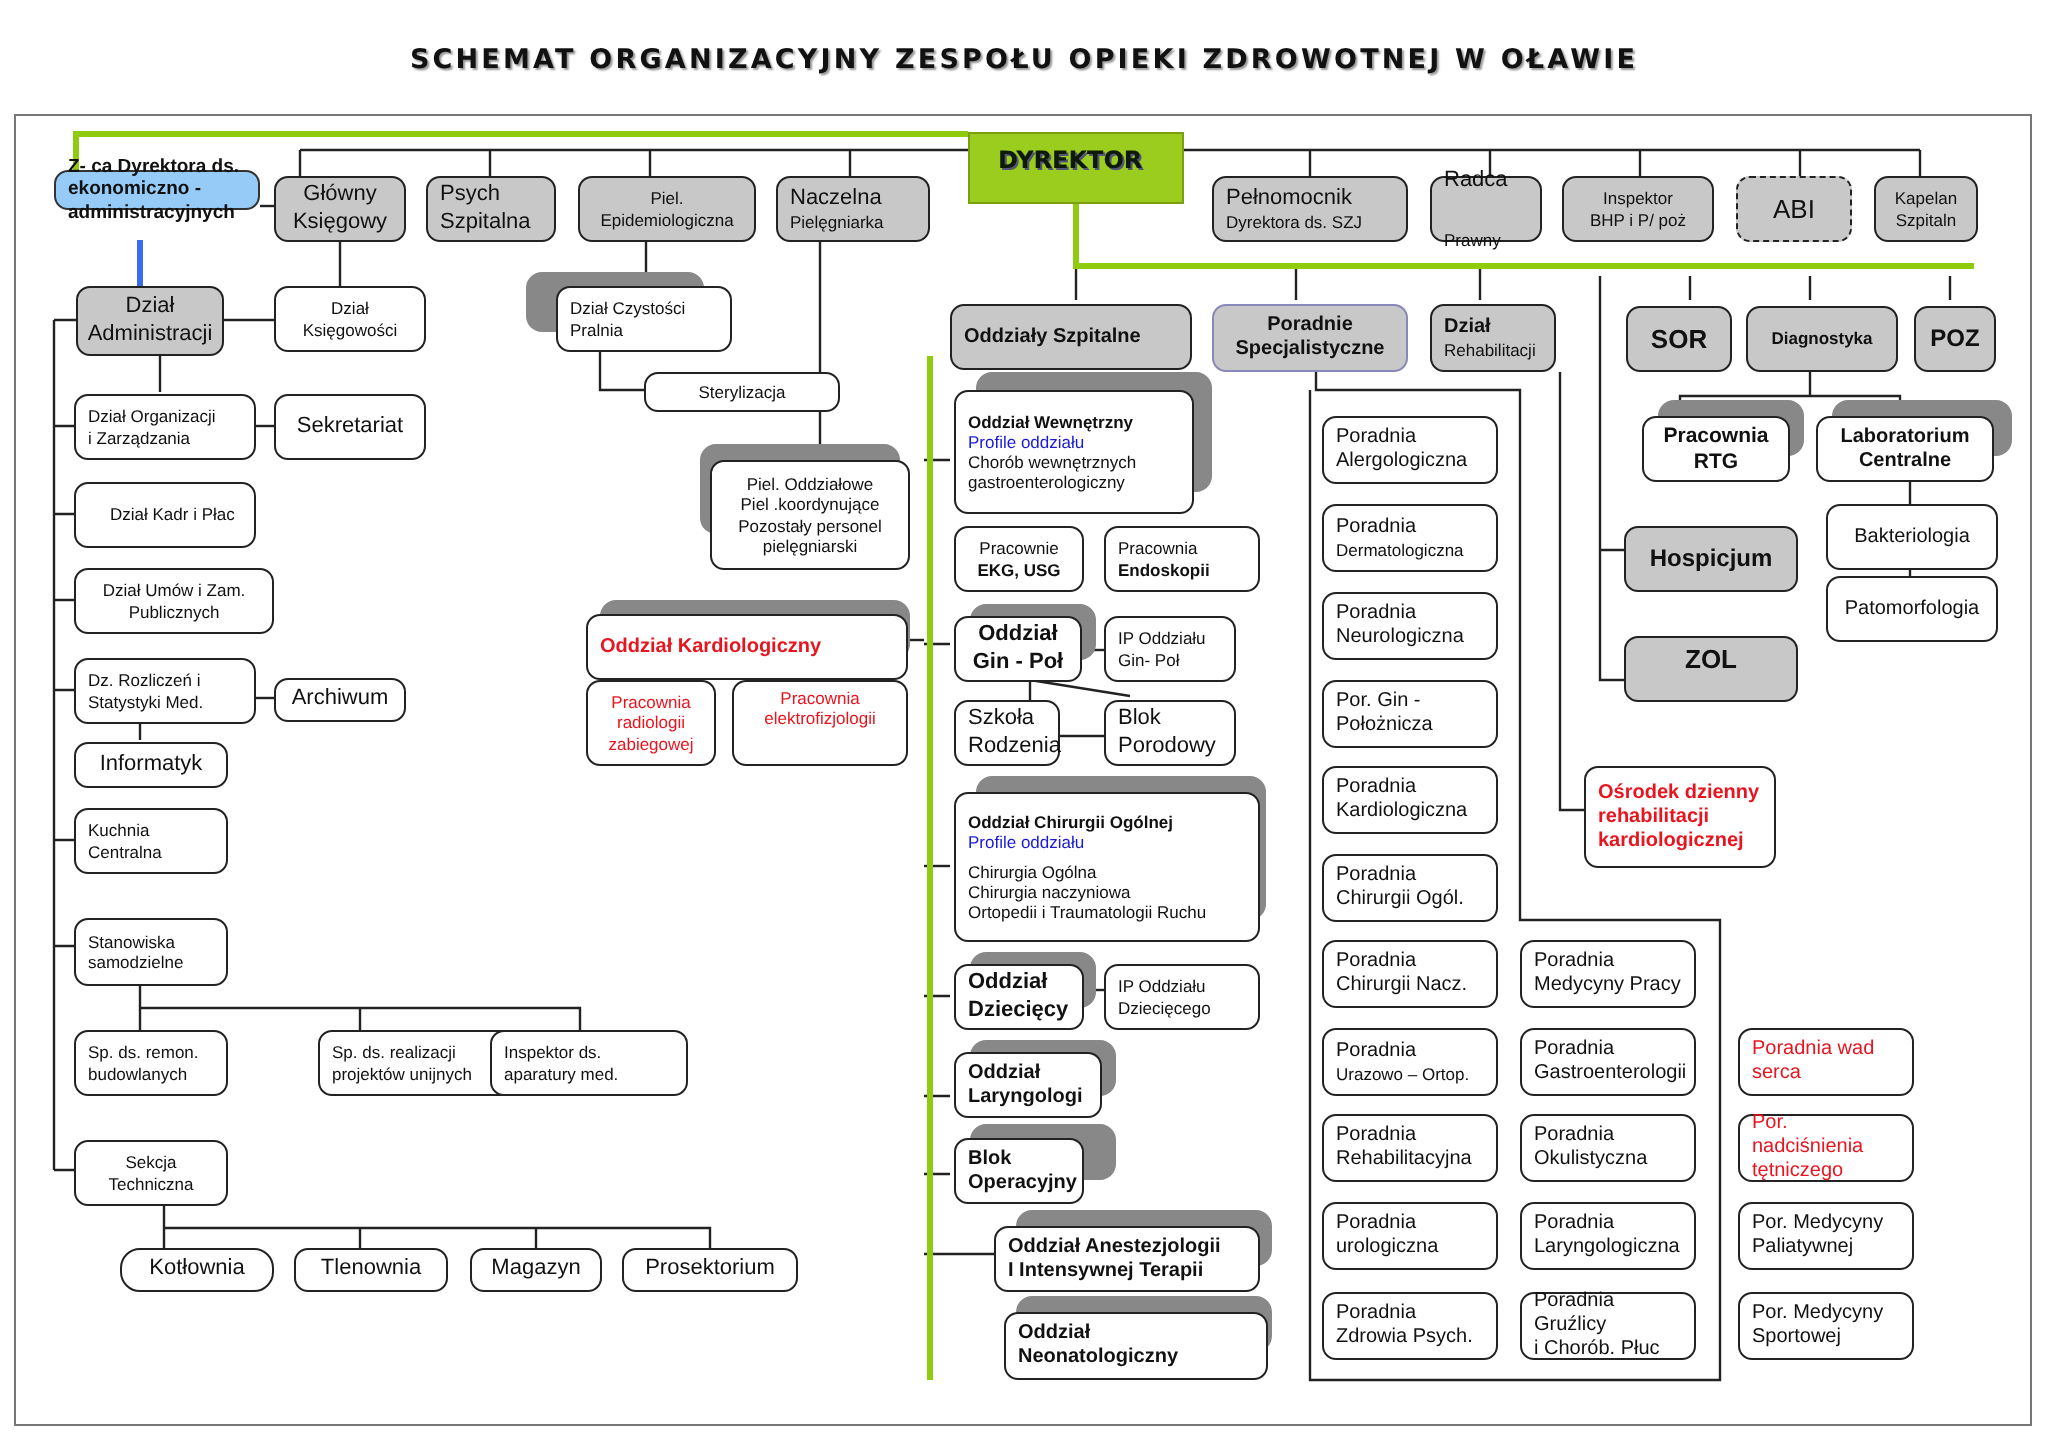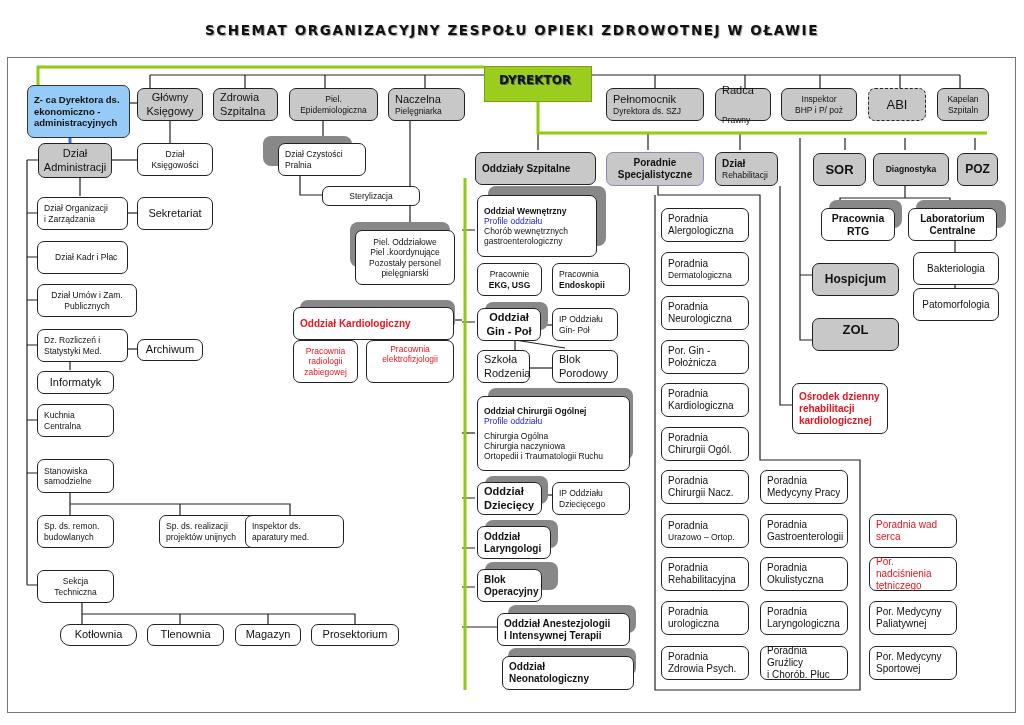--- a/index.html
+++ b/index.html
@@ -66,31 +66,31 @@
   <g stroke="#8fcc0f" stroke-width="3" fill="none">
     <path d="M38 85 V67 H484"></path>
     <path d="M538 102 V133 H987"></path>
     <path d="M465 178 V690"></path>
   </g>
   <path d="M70 120 V143" stroke="#3a6cf0" stroke-width="3"></path>
 </svg>
 
 <div id="dyrektor">DYREKTOR</div>
 
-<div class="box" id="zca" style="left:27px;top:85px;width:103px;height:53px;">
+<div class="box" id="zca" style="left:27px;top:85px;width:103px;height:20px;">
   <span>Z- ca Dyrektora ds.</span>
   <span>ekonomiczno  -</span>
   <span>administracyjnych</span>
 </div>
 <div class="box c gray big" style="left:137px;top:88px;width:66px;height:33px;">
   <span>Główny</span>
   <span>Księgowy</span>
 </div>
 <div class="box gray big" style="left:213px;top:88px;width:65px;height:33px;">
-  <span>Zdrowia</span>
+  <span>Psych</span>
   <span>Szpitalna</span>
 </div>
 <div class="box c gray small" style="left:289px;top:88px;width:89px;height:33px;">
   <span>Piel.</span>
   <span>Epidemiologiczna</span>
 </div>
 <div class="box gray" style="left:388px;top:88px;width:77px;height:33px;">
   <span class="big">Naczelna</span>
   <span class="small">Pielęgniarka</span>
 </div>

